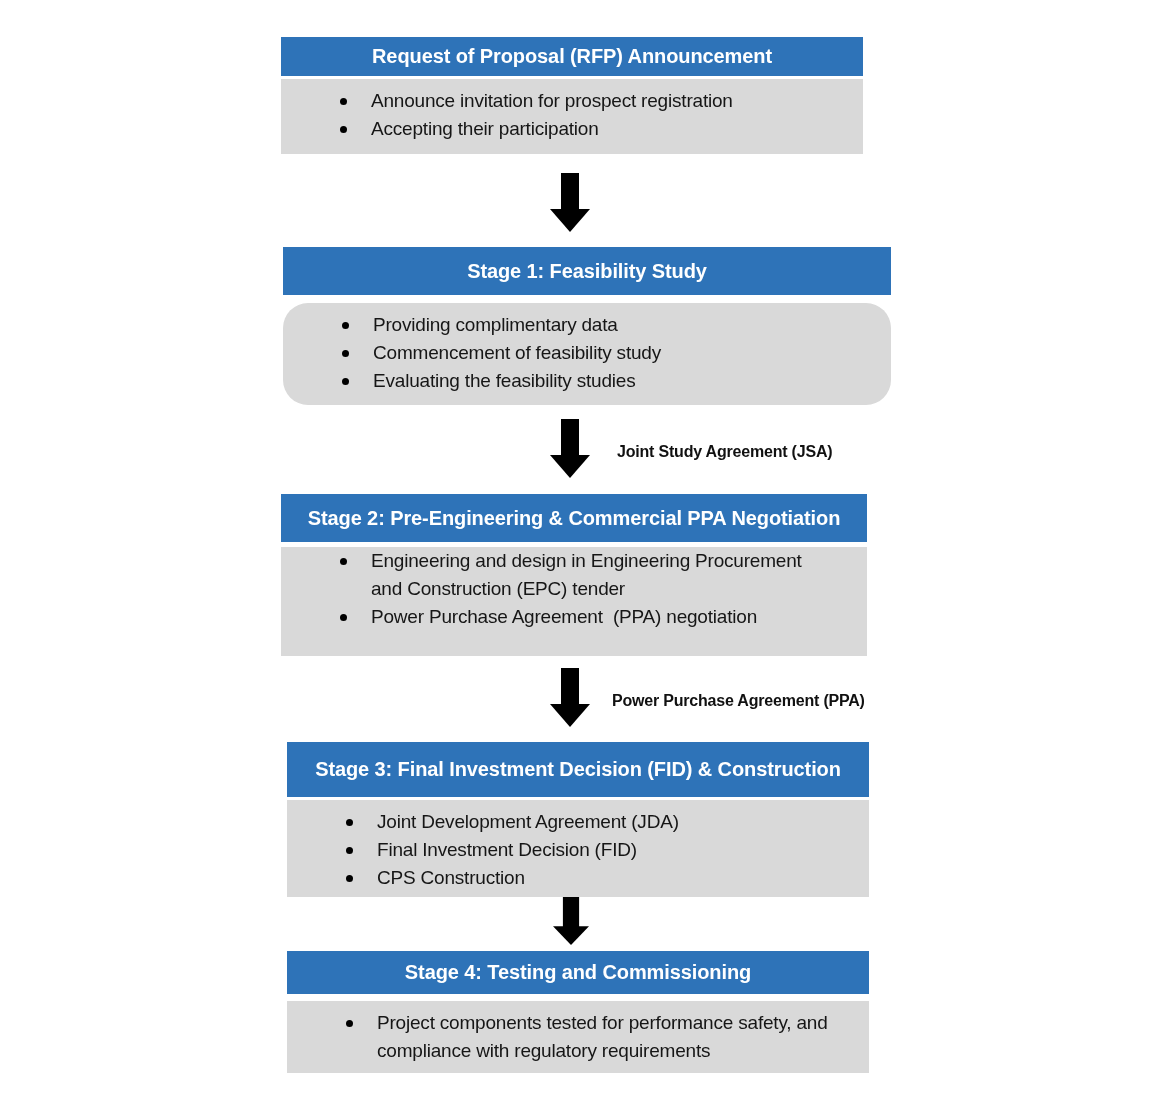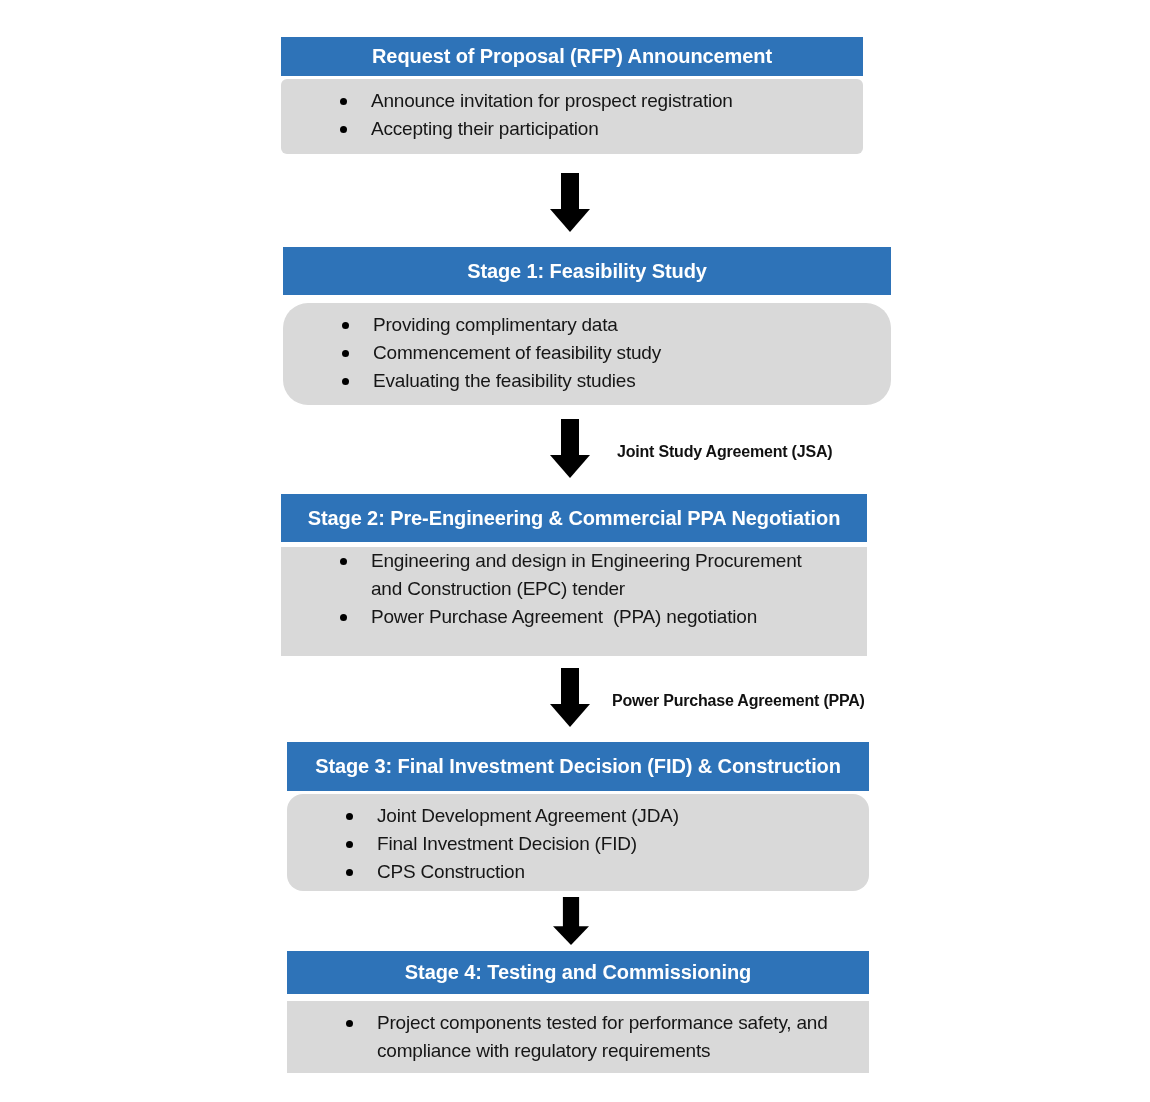--- a/index.html
+++ b/index.html
@@ -67,21 +67,21 @@
 </style>
 </head>
 <body>
 
 <div class="canvas">
 
   <section class="stage" style="left:281px; top:37px; width:582px;">
     <header class="hd" style="height:39px;">
       <span class="hd-text">Request of Proposal (RFP) Announcement</span>
     </header>
-    <div class="bd" style="margin-top:3px; height:75px;border-radius:6px;">
+    <div class="bd" style="margin-top:3px; height:75px;">
       <div class="bullet-row">
         <span class="dot"></span>
         <span class="bullet-text">Announce invitation for prospect registration</span>
       </div>
       <div class="bullet-row">
         <span class="dot"></span>
         <span class="bullet-text">Accepting their participation</span>
       </div>
     </div>
   </section>
@@ -139,24 +139,24 @@
 
   <svg class="arrow-svg" style="left:550px; top:668px;" width="40" height="59" viewBox="0 0 40 59" preserveAspectRatio="none">
     <g fill="#000000">
       <rect x="11" y="0" width="18" height="37"></rect>
       <polygon points="0,36 40,36 20,59"></polygon>
     </g>
   </svg>
   <span class="connector-label" style="left:612px; top:691px;">Power Purchase Agreement (PPA)</span>
 
   <section class="stage" style="left:287px; top:742px; width:582px;">
-    <header class="hd" style="height:49px;text-align:right;">
+    <header class="hd" style="height:55px;text-align:right;">
       <span class="hd-text">Stage 3: Final Investment Decision (FID) &amp; Construction</span>
     </header>
-    <div class="bd" style="margin-top:3px; height:97px;border-radius:16px;">
+    <div class="bd" style="margin-top:3px; height:97px;">
       <div class="bullet-row">
         <span class="dot"></span>
         <span class="bullet-text">Joint Development Agreement (JDA)</span>
       </div>
       <div class="bullet-row">
         <span class="dot"></span>
         <span class="bullet-text">Final Investment Decision (FID)</span>
       </div>
       <div class="bullet-row">
         <span class="dot"></span>

